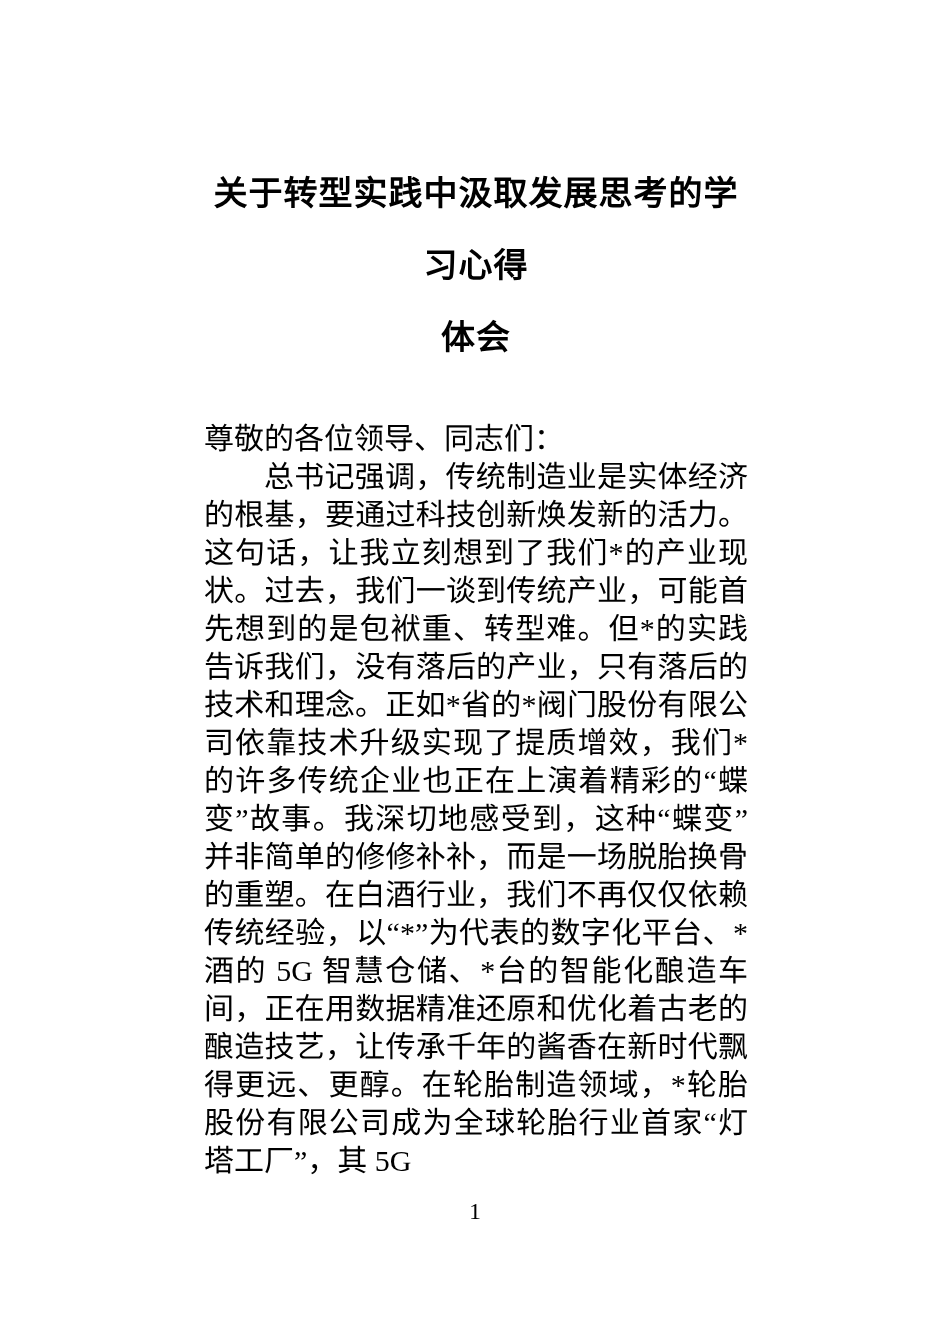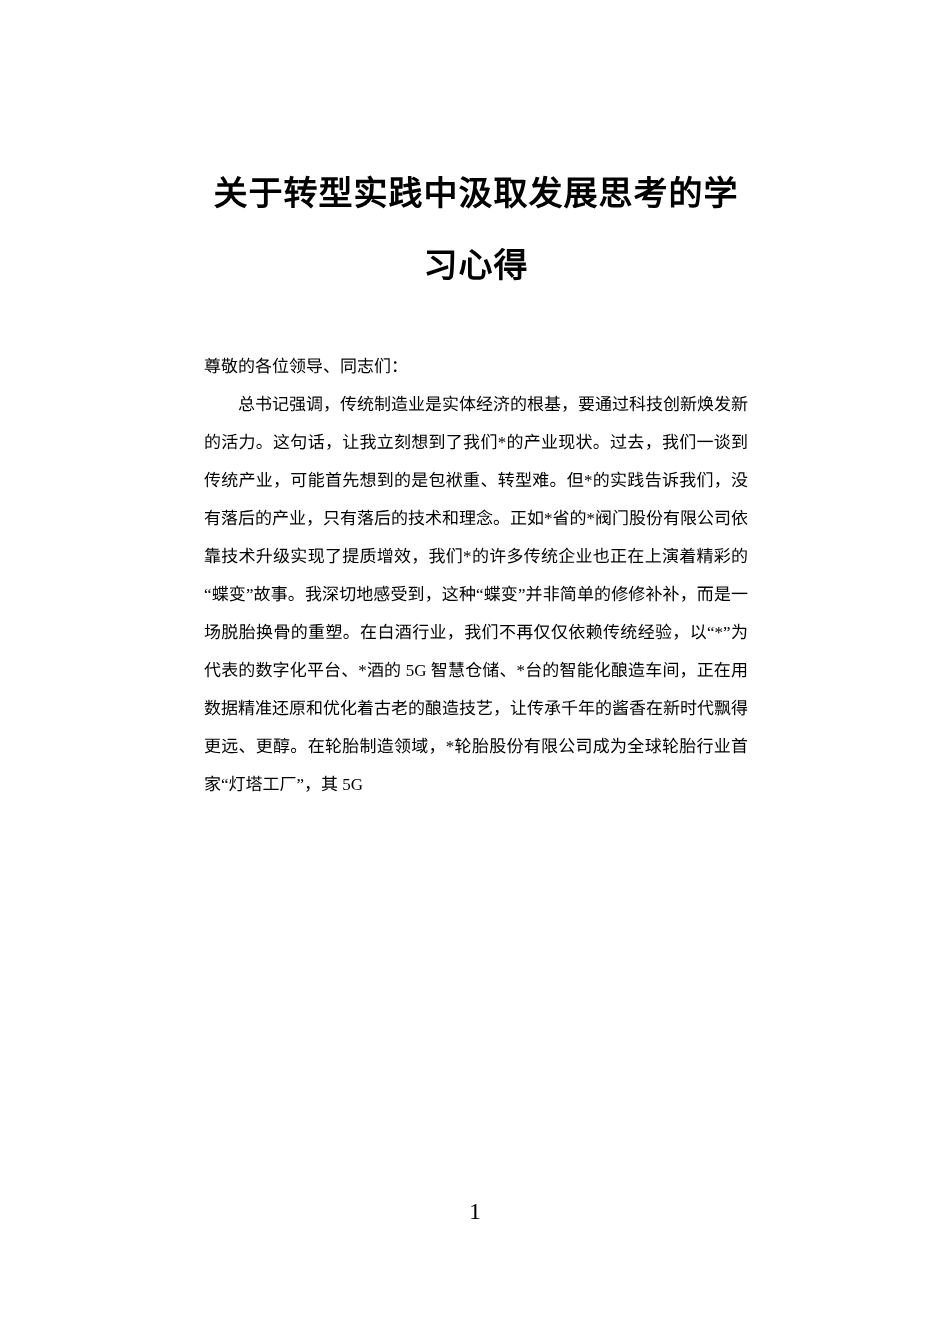--- a/index.html
+++ b/index.html
@@ -24,21 +24,21 @@
     font-size: 34px;
     font-weight: bold;
     text-align: center;
     line-height: 72px;
     letter-spacing: 1px;
   }
   .doc-title .title-line {
     display: block;
   }
   .doc-body {
-    font-size: 17px;
+    font-size: 30px;
     line-height: 38px;
     text-align: justify;
   }
   .salutation {
     margin: 0;
     text-indent: 0;
   }
   .para {
     margin: 0;
     text-indent: 2em;
@@ -53,20 +53,21 @@
     line-height: 30px;
   }
 </style>
 </head>
 <body>
 
 <div class="page">
 
   <h1 class="doc-title">
     <span class="title-line">关于转型实践中汲取发展思考的学习心得</span>
+    <span class="title-line">体会</span>
   </h1>
 
   <div class="doc-body">
     <p class="salutation">尊敬的各位领导、同志们：</p>
     <p class="para">总书记强调，传统制造业是实体经济的根基，要通过科技创新焕发新的活力。这句话，让我立刻想到了我们*的产业现状。过去，我们一谈到传统产业，可能首先想到的是包袱重、转型难。但*的实践告诉我们，没有落后的产业，只有落后的技术和理念。正如*省的*阀门股份有限公司依靠技术升级实现了提质增效，我们*的许多传统企业也正在上演着精彩的“蝶变”故事。我深切地感受到，这种“蝶变”并非简单的修修补补，而是一场脱胎换骨的重塑。在白酒行业，我们不再仅仅依赖传统经验，以“*”为代表的数字化平台、*酒的 5G 智慧仓储、*台的智能化酿造车间，正在用数据精准还原和优化着古老的酿造技艺，让传承千年的酱香在新时代飘得更远、更醇。在轮胎制造领域，*轮胎股份有限公司成为全球轮胎行业首家“灯塔工厂”，其 5G</p>
   </div>
 
   <div class="page-number">1</div>
 
 </div>

